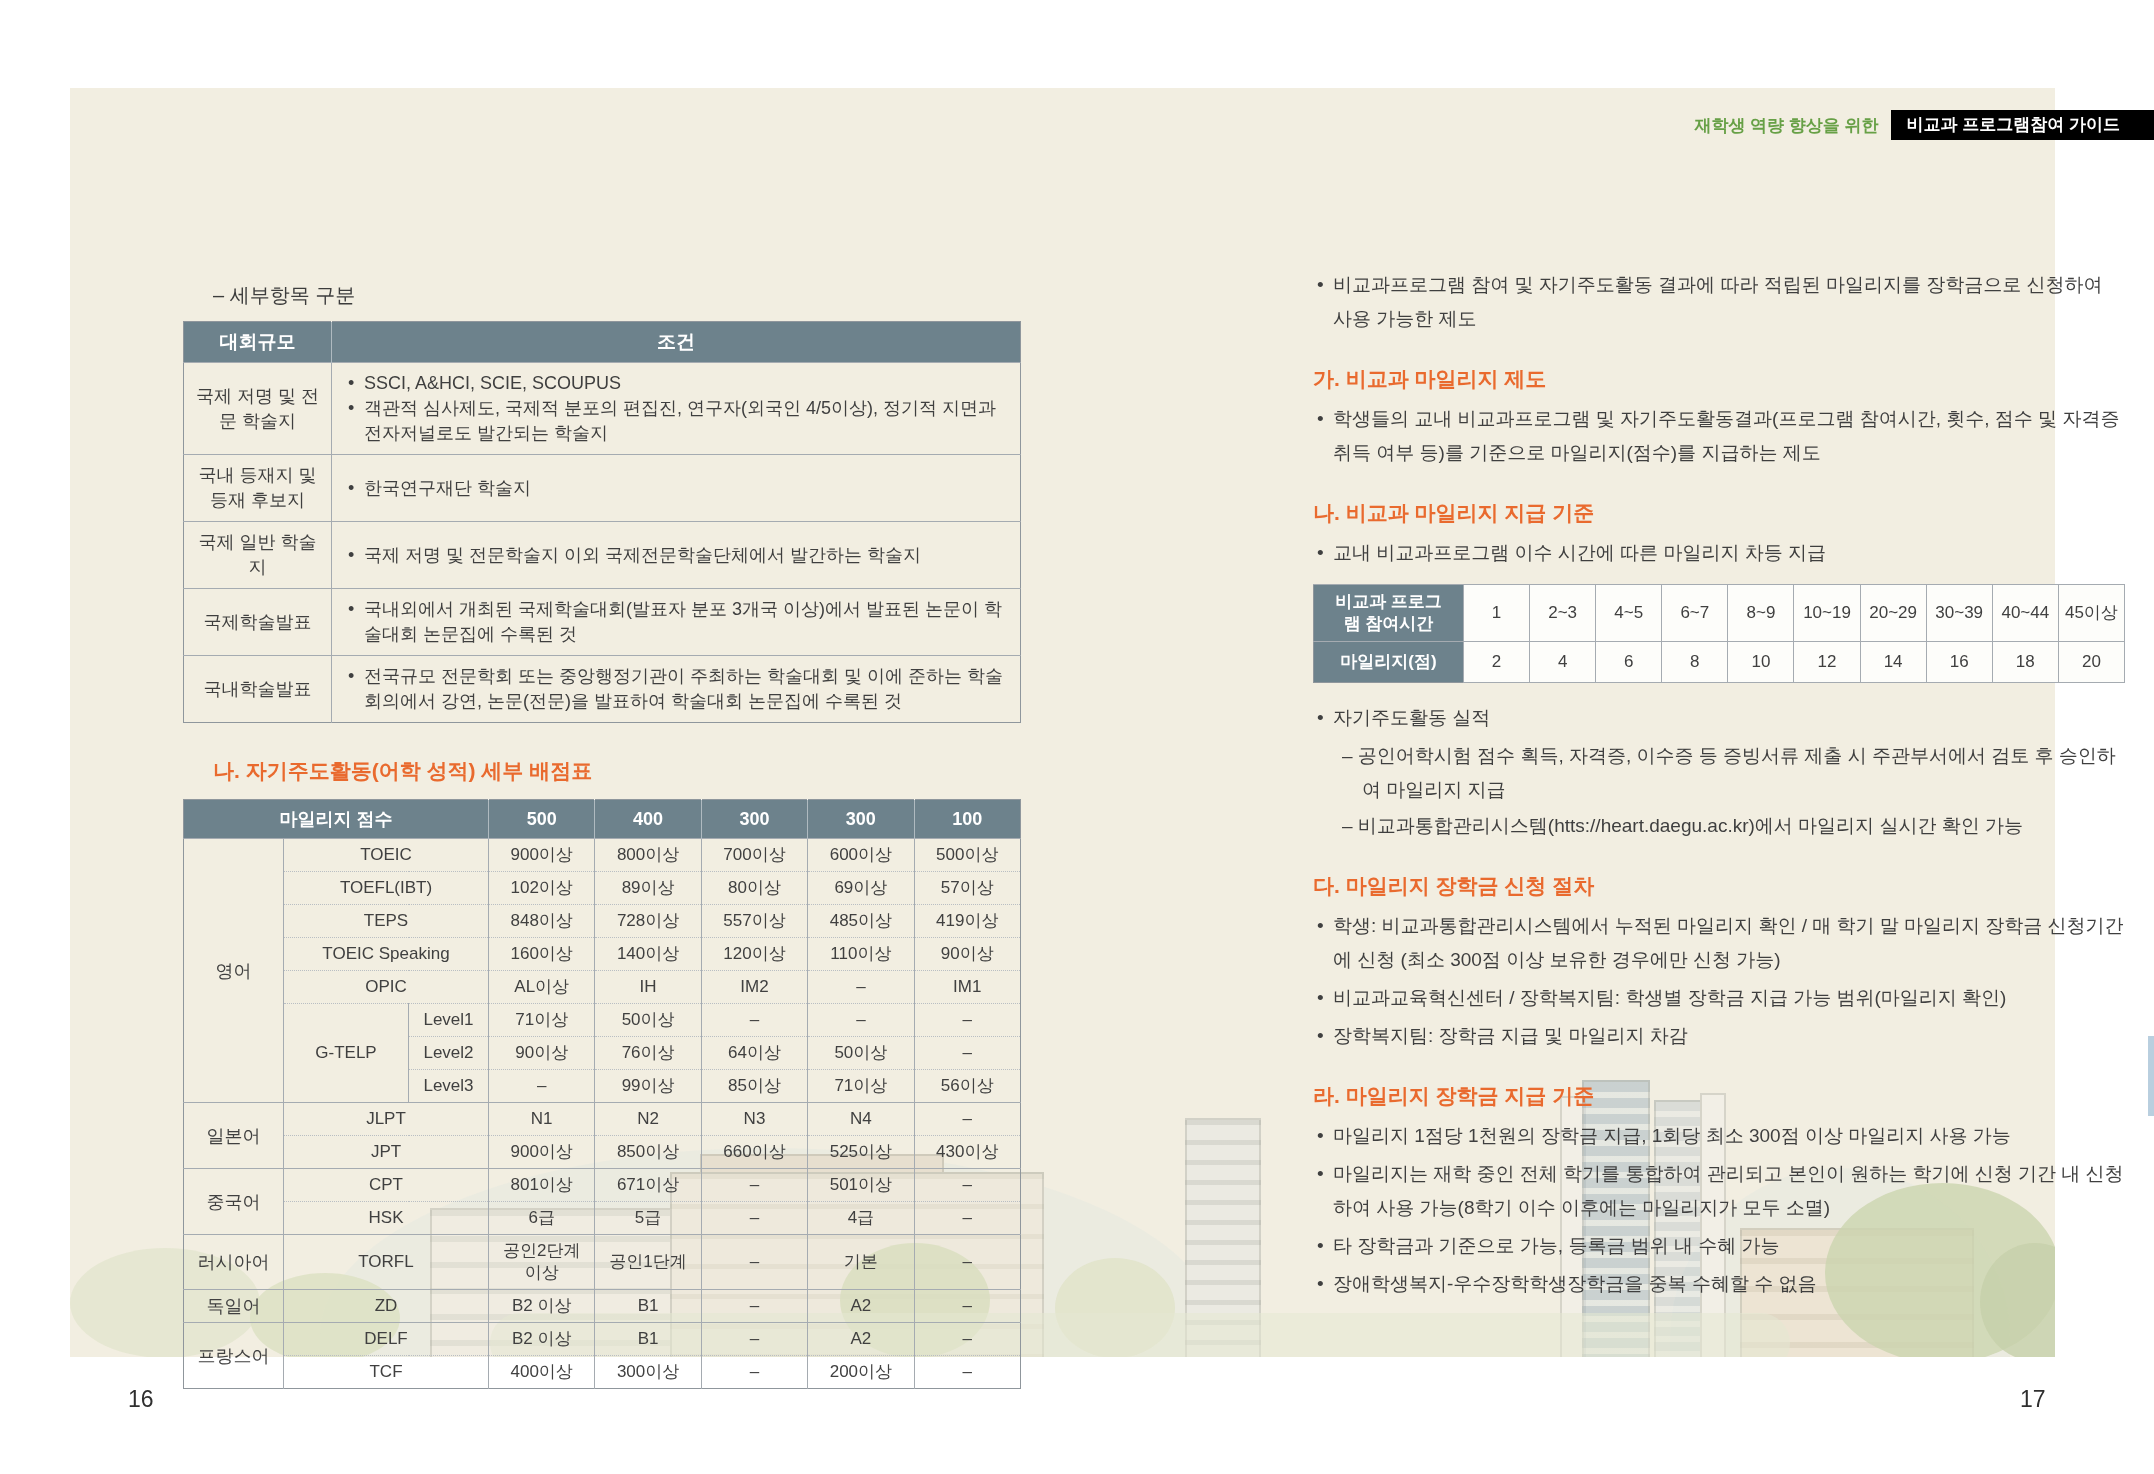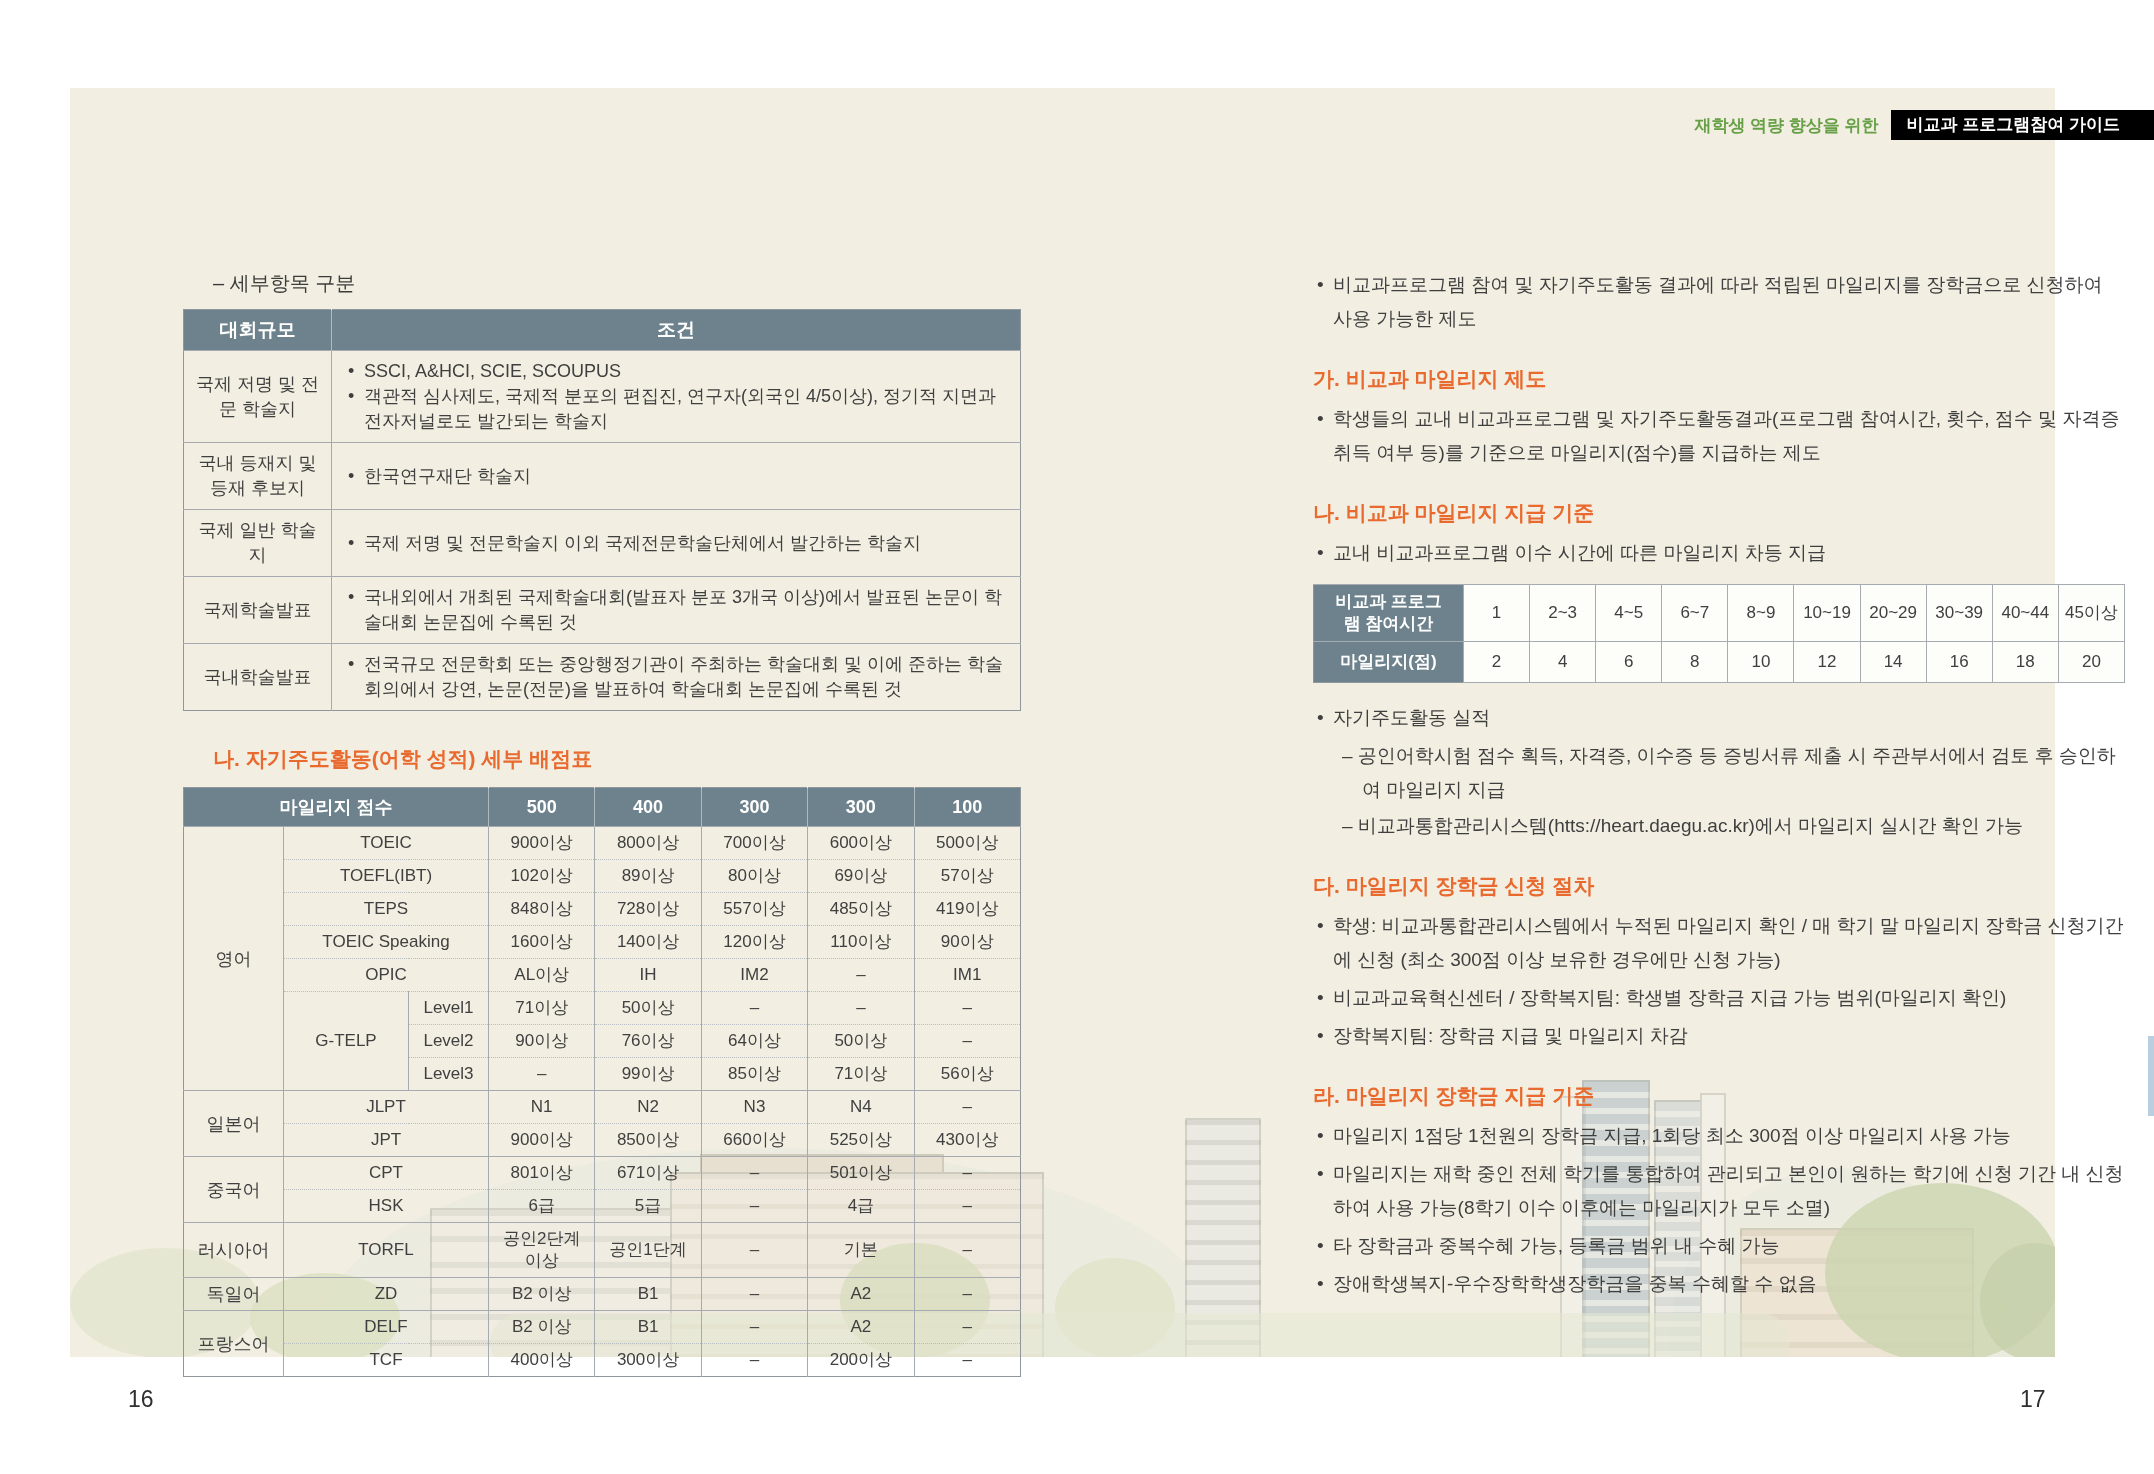--- a/index.html
+++ b/index.html
@@ -14,21 +14,21 @@
   .bldg{border:2px solid rgba(125,128,115,.4);}
   .tree{border-radius:50%;opacity:.8;}
 
   
   .ribbon{position:absolute;top:110px;right:0;height:30px;display:flex;align-items:center;}
   .ribbon-prefix{color:#67a046;font-weight:bold;font-size:17px;margin-right:12px;}
   .ribbon-badge{background:#000000;color:#ffffff;font-weight:bold;font-size:17px;height:30px;line-height:30px;padding:0 34px 0 16px;}
 
   
   .left-col{position:absolute;left:113px;top:182px;width:838px;}
-  .detail-label{font-size:20px;color:#3c3c3c;margin:0 0 12px 30px;}
+  .detail-label{font-size:20px;color:#3c3c3c;margin:12px 0 12px 30px;}
   table{border-collapse:collapse;}
   .t1{width:838px;table-layout:fixed;border:1px solid #8f969c;}
   .t1 th{background:#6d828c;color:#fff;font-weight:bold;font-size:19px;height:38px;border-left:1px solid rgba(255,255,255,.45);}
   .t1 th:first-child{border-left:none;}
   .t1 td{border-top:1px solid #a5abb1;font-size:18px;vertical-align:middle;line-height:25px;}
   .t1 td.lbl{text-align:center;border-right:1px solid #a5abb1;padding:8px 6px;}
   .t1 td.conds{padding:8px 14px;}
   .t1 col.c1{width:148px;}
   .cond{position:relative;padding-left:18px;}
   .cond::before{content:"•";position:absolute;left:2px;}
@@ -360,21 +360,21 @@
       <div class="dash">– 비교과통합관리시스템(htts://heart.daegu.ac.kr)에서 마일리지 실시간 확인 가능</div>
 
       <div class="orange-h2">다. 마일리지 장학금 신청 절차</div>
       <div class="bullet">학생: 비교과통합관리시스템에서 누적된 마일리지 확인 / 매 학기 말 마일리지 장학금 신청기간에 신청 (최소 300점 이상 보유한 경우에만 신청 가능)</div>
       <div class="bullet">비교과교육혁신센터 / 장학복지팀: 학생별 장학금 지급 가능 범위(마일리지 확인)</div>
       <div class="bullet">장학복지팀: 장학금 지급 및 마일리지 차감</div>
 
       <div class="orange-h2">라. 마일리지 장학금 지급 기준</div>
       <div class="bullet">마일리지 1점당 1천원의 장학금 지급, 1회당 최소 300점 이상 마일리지 사용 가능</div>
       <div class="bullet">마일리지는 재학 중인 전체 학기를 통합하여 관리되고 본인이 원하는 학기에 신청 기간 내 신청하여 사용 가능(8학기 이수 이후에는 마일리지가 모두 소멸)</div>
-      <div class="bullet">타 장학금과 중복수혜 가능, 등록금 범위 내 수혜 가능</div>
+      <div class="bullet">타 장학금과 기준으로 가능, 등록금 범위 내 수혜 가능</div>
       <div class="bullet">장애학생복지-우수장학학생장학금을 중복 수혜할 수 없음</div>
     </div>
   </div>
 
   <div class="ribbon">
     <span class="ribbon-prefix">재학생 역량 향상을 위한</span>
     <span class="ribbon-badge">비교과 프로그램참여 가이드</span>
   </div>
 
   <div class="sliver"></div>

